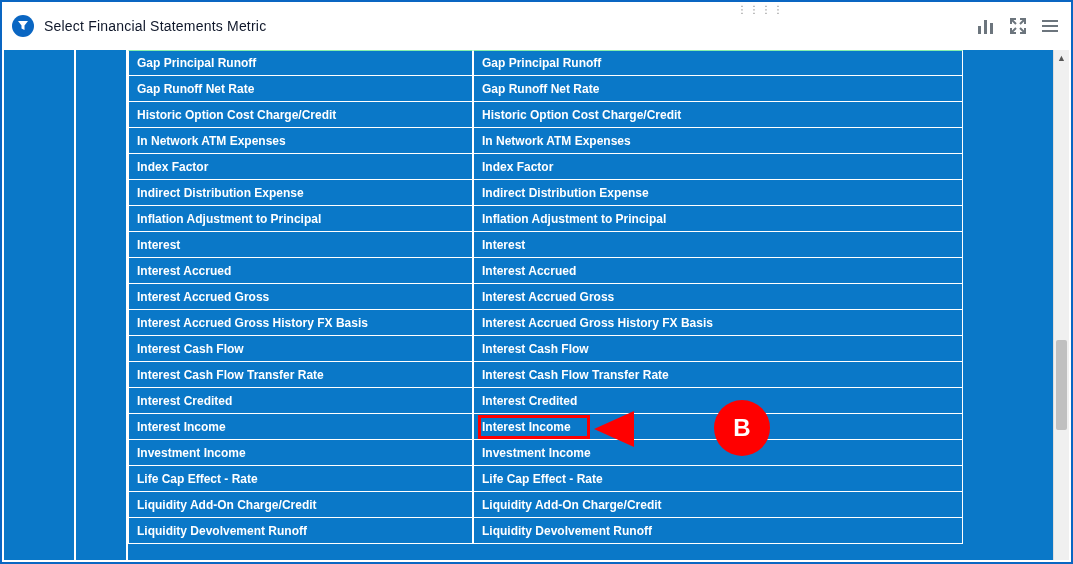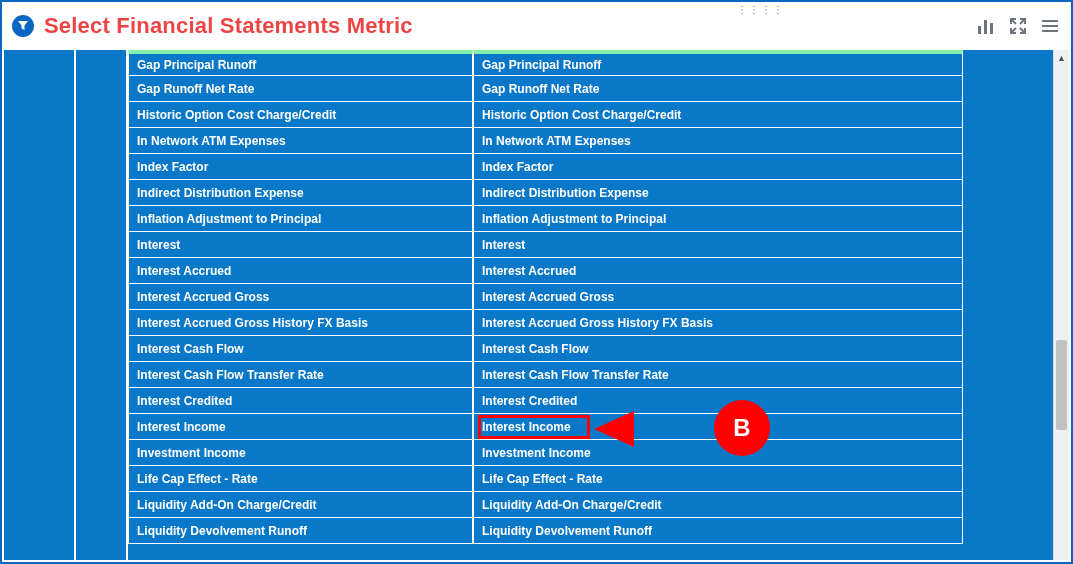--- a/index.html
+++ b/index.html
@@ -1,35 +1,35 @@
 <!DOCTYPE html>
 <html><head>
 <meta charset="utf-8">
 <style>
   * { box-sizing: border-box; margin: 0; padding: 0; }
   html, body { width: 1073px; height: 564px; font-family: Arial, Helvetica, sans-serif; overflow: hidden; }
   .frame { width: 1073px; height: 564px; border: 2px solid #0a66c2; position: relative; background: #fff; }
   .topbar { height: 48px; background: #fff; display: flex; align-items: center; padding: 0 10px; position: relative; z-index: 5; }
   .filter-icon { width: 22px; height: 22px; border-radius: 50%; background: #0a66c2; display: flex; align-items: center; justify-content: center; margin-right: 10px; flex: 0 0 auto; }
   .filter-icon svg { width: 12px; height: 12px; display: block; }
-  .title { color: #ef4444; font-weight: 700; font-size: 22px; letter-spacing: 0.2px; }
+  .title { color: #0f172a; font-weight: 400; font-size: 14px; letter-spacing: 0.2px; }
   .topbar-right { position: absolute; right: 10px; top: 0; height: 48px; display: flex; align-items: center; gap: 10px; }
   .icon-btn { width: 22px; height: 22px; display: flex; align-items: center; justify-content: center; color: #6c757d; cursor: pointer; }
   .icon-btn svg { width: 20px; height: 20px; display: block; }
   .body { position: absolute; top: 48px; left: 2px; right: 2px; bottom: 2px; background: #0a78c8; }
   .left-gutter { position: absolute; top: 0; left: 0; width: 70px; bottom: 0; background: #0a78c8; }
   .left-gutter .sep1 { position: absolute; top: 0; bottom: 0; left: 70px; width: 2px; background: #fff; }
   .left-gutter2 { position: absolute; top: 0; left: 72px; width: 50px; bottom: 0; background: #0a78c8; }
   .left-gutter2 .sep2 { position: absolute; top: 0; bottom: 0; left: 50px; width: 2px; background: #fff; }
   .table-wrap { position: absolute; top: 0; left: 124px; right: 18px; bottom: 0; overflow: hidden; }
   .col { display: inline-block; vertical-align: top; }
   .col-left { width: 345px; }
   .col-right { width: 490px; }
   .row { height: 26px; border: 1px solid #fff; border-top: none; display: flex; align-items: center; padding: 0 8px; background: #0a78c8; color: #fff; font-weight: 700; font-size: 12px; white-space: nowrap; overflow: hidden; }
-  .row:first-child { border-top: 4px solid #86efac; }
+  .row:first-child { border-top: 1px solid #86efac; }
   .drag-dots { color: #888; font-size: 10px; letter-spacing: 2px; user-select: none; }
   .right-head-wrap { position: absolute; left: 469px; right: 20px; top: 10px; height: 38px; background: #0a78c8; z-index: 4; display:flex; align-items:flex-end;}
   .right-head { width: 490px; height: 26px; border: 1px solid #fff; display: flex; align-items: center; padding: 0 8px; background: #0a78c8; color: #fff; font-weight: 700; font-size: 12px; }
   .drag-handle-bar { position:absolute; left:469px; right:20px; top:0; height:14px; background:#fff; z-index:5; display:flex; align-items:center; justify-content:center;}
   .scroll-track { position: absolute; top: 0; right: 0; width: 16px; bottom: 0; background: #f0f0f0; border-left: 1px solid #ddd; }
   .scroll-up { position: absolute; top: 0; left: 0; right: 0; height: 16px; display: flex; align-items: center; justify-content: center; color: #555; font-size: 9px; cursor: pointer; }
   .scroll-thumb { position: absolute; left: 2px; right: 2px; top: 290px; height: 90px; background: #c0c0c0; border-radius: 2px; cursor: pointer; }
   .highlight-box { position: absolute; border: 3px solid #ff0000; background: rgba(255,255,255,0); pointer-events: none; }
   .callout-arrow { position: absolute; }
   .callout-circle { position: absolute; width: 56px; height: 56px; border-radius: 50%; background: #ff0000; color: #fff; display: flex; align-items: center; justify-content: center; font-weight: 700; font-size: 24px; }

